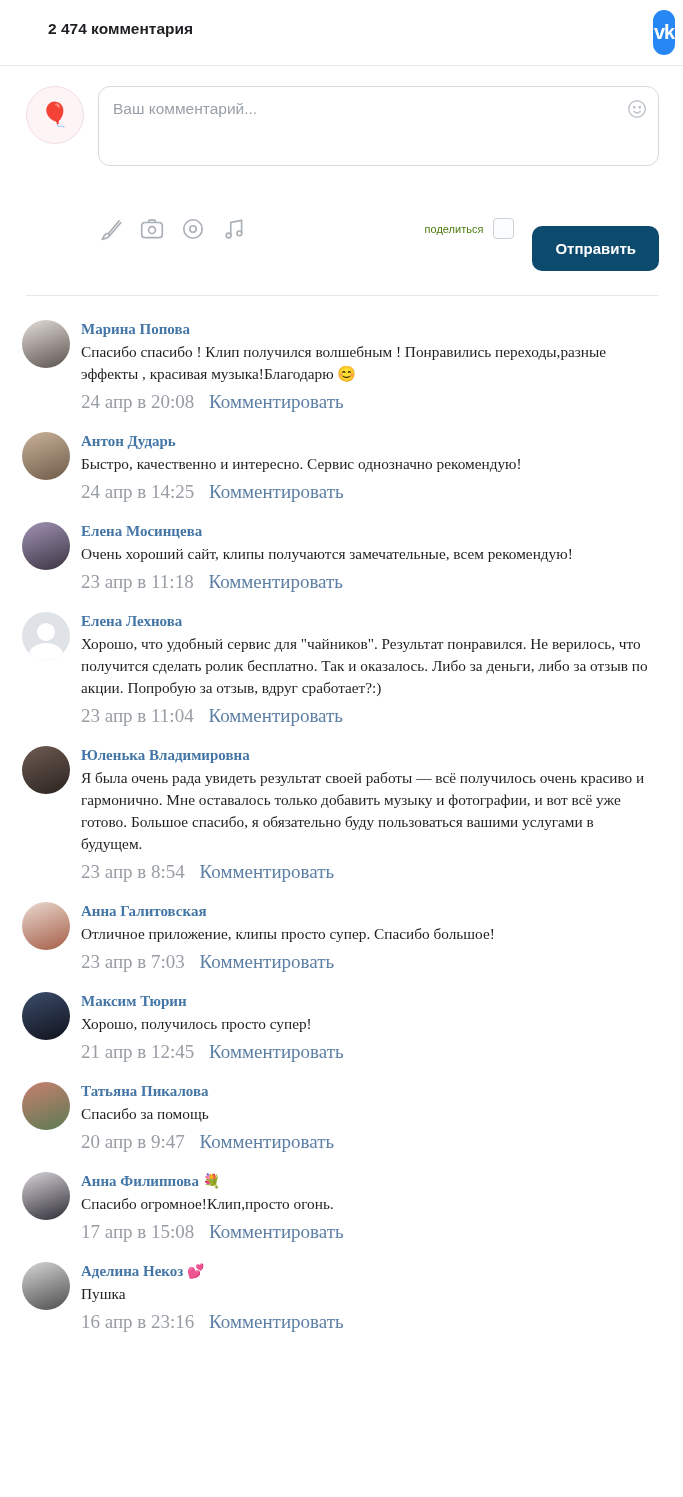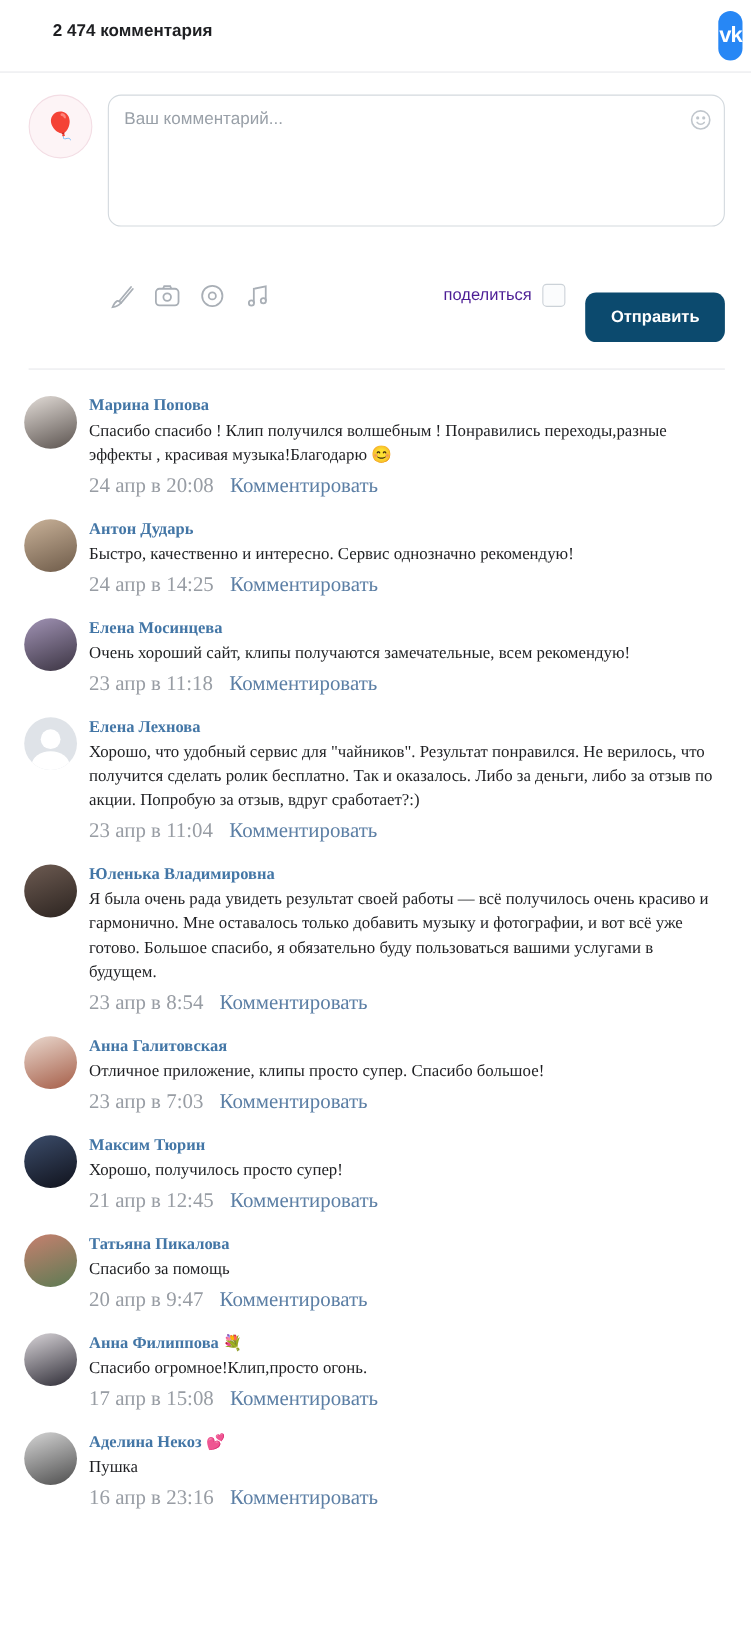--- a/index.html
+++ b/index.html
@@ -30,21 +30,21 @@
   .composer { padding:20px 24px 0 26px; }
   .composer-top { display:flex; align-items:flex-start; }
   .composer-avatar {
     width:58px; height:58px; border-radius:50%;
     background:#fdf4f6; border:1px solid #f3dde4;
     display:flex; align-items:center; justify-content:center;
     font-size:24px; flex:0 0 auto;
   }
   .input-box {
     position:relative; margin-left:14px; flex:1;
-    height:120px;
+    height:80px;
     border:1px solid #d3d9de; border-radius:12px;
     background:#fff; padding:13px 40px 12px 14px;
   }
   .input-box textarea {
     width:100%; height:100%; border:none; outline:none; resize:none;
     font-family:inherit; font-size:15.5px; color:#1e1f22; background:transparent;
   }
   .input-box textarea::placeholder { color:#99a0a8; }
   .smiley {
     position:absolute; top:11px; right:10px; width:22px; height:22px;
@@ -53,21 +53,21 @@
   .composer-tools {
     display:flex; align-items:center;
     margin:20px 0 0 72px; padding-bottom:24px;
   }
   .tool {
     width:26px; height:26px; margin-right:15px;
     color:#a9afb6; cursor:pointer;
   }
   .tool svg, .smiley svg { width:100%; height:100%; display:block; }
   .composer-right { margin-left:auto; display:flex; align-items:center; }
-  .share-label { font-size:15px; color:#4c1d95; }
+  .share-label { font-size:11px; color:#4d7c0f; }
   .share-checkbox {
     width:21px; height:21px; margin:0 18px 0 10px;
     border:1px solid #ccd2d8; border-radius:4px; background:#fbfcfd;
     cursor:pointer;
   }
   .send-btn {
     border:none; cursor:pointer;
     background:#0c4a6e; color:#fff;
     font-family:inherit; font-size:15px; font-weight:bold;
     padding:14px 23px; border-radius:10px;margin-top:40px;

